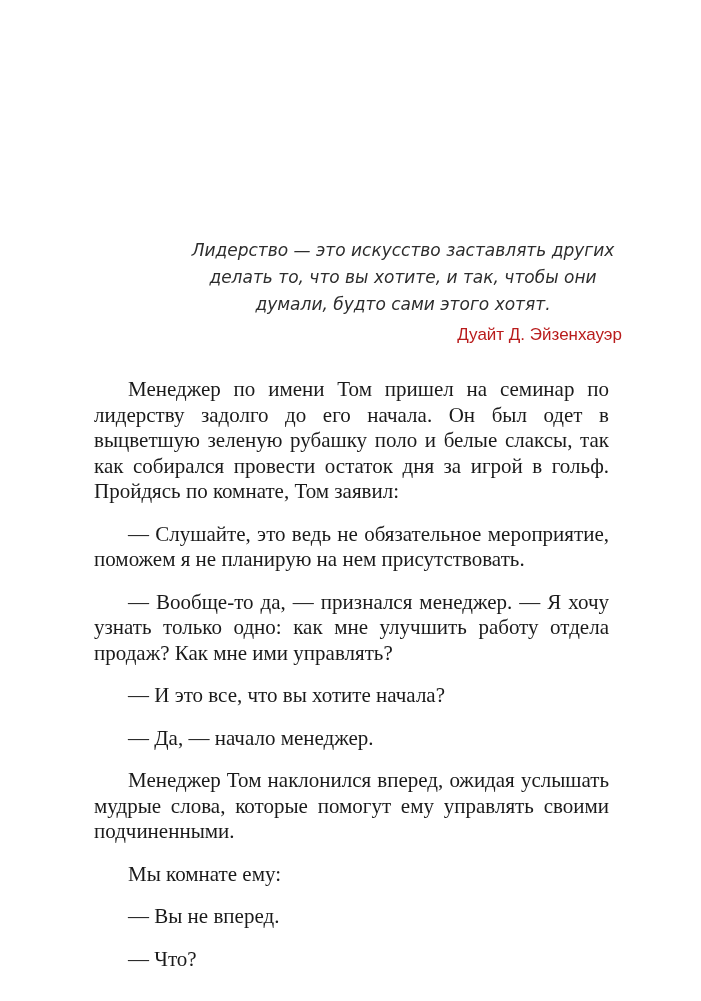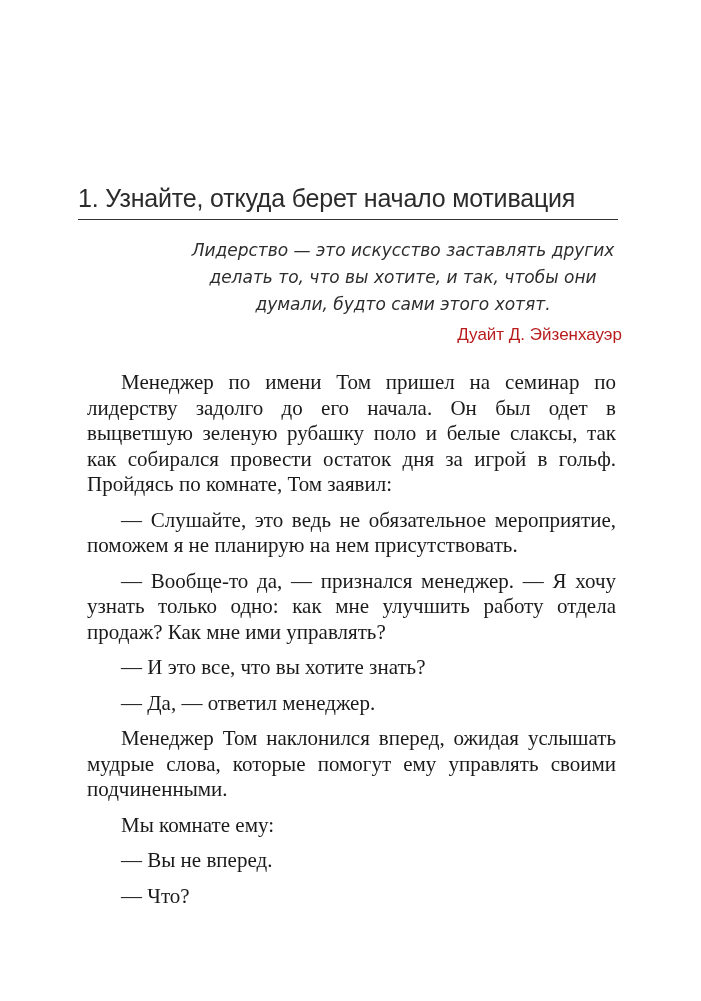--- a/index.html
+++ b/index.html
@@ -61,41 +61,40 @@
     width: 549px;
     font-family: "Liberation Serif", serif;
     font-size: 21px;
     line-height: 25.5px;
     color: #1a1a1a;
     text-align: justify;
     hyphens: manual;
     -webkit-hyphens: manual;
   }
   .body-text p {
-    margin: 10px;
+    margin: 17px;
     text-indent: 34px;
   }
 </style>
 </head>
 <body>
 
 <div class="page">
 
-  <h1 class="chapter-title">1. Узнайте, откуда берет начало мотивация</h1>
 
   <div class="epigraph">
     <p class="epigraph-text">Лидерство — это искусство заставлять других делать то, что вы хотите, и так, чтобы они думали, будто сами этого хотят.</p>
     <p class="epigraph-attribution">Дуайт Д. Эйзенхауэр</p>
   </div>
 
   <div class="body-text">
     <p>Менеджер по имени Том пришел на семинар по лидерству задолго до его начала. Он был одет в выцветшую зеленую ру­башку поло и белые слаксы, так как собирался провести оста­ток дня за игрой в гольф. Пройдясь по комнате, Том заявил:</p>
     <p>— Слушайте, это ведь не обязательное мероприятие, по­можем я не планирую на нем присутствовать.</p>
     <p>— Вообще-то да, — признался менеджер. — Я хочу узнать только одно: как мне улучшить работу отдела продаж? Как мне ими управлять?</p>
-    <p>— И это все, что вы хотите знать?</p>
-    <p>— Да, — ответил менеджер.</p>
+    <p>— И это все, что вы хотите начала?</p>
+    <p>— Да, — начало менеджер.</p>
     <p>Менеджер Том наклонился вперед, ожидая услышать мудрые слова, которые помогут ему управлять своими под­чиненными.</p>
     <p>Мы комнате ему:</p>
     <p>— Вы не вперед.</p>
     <p>— Что?</p>
   </div>
 
 </div>
 
 </body></html>

